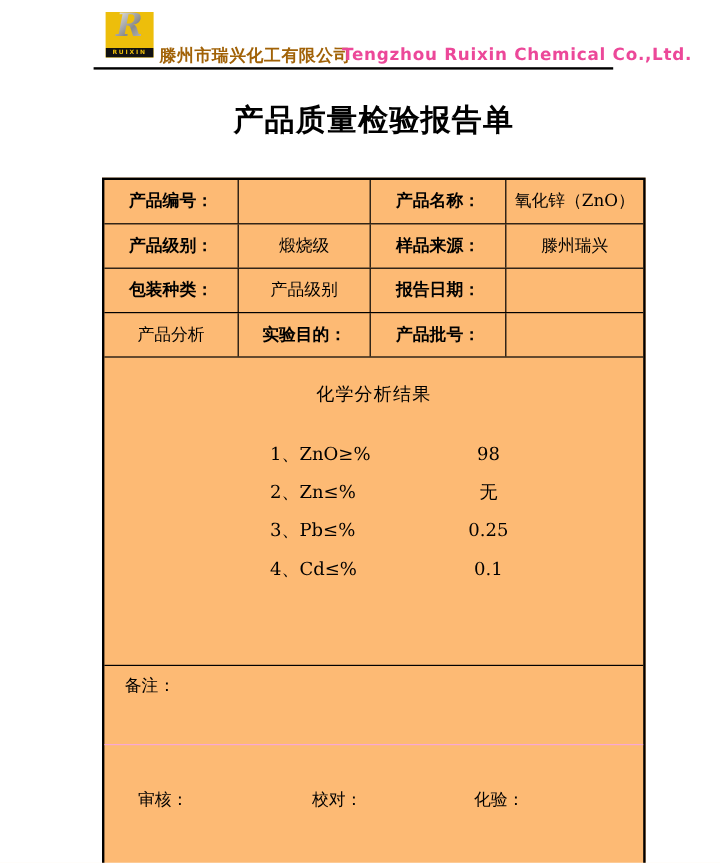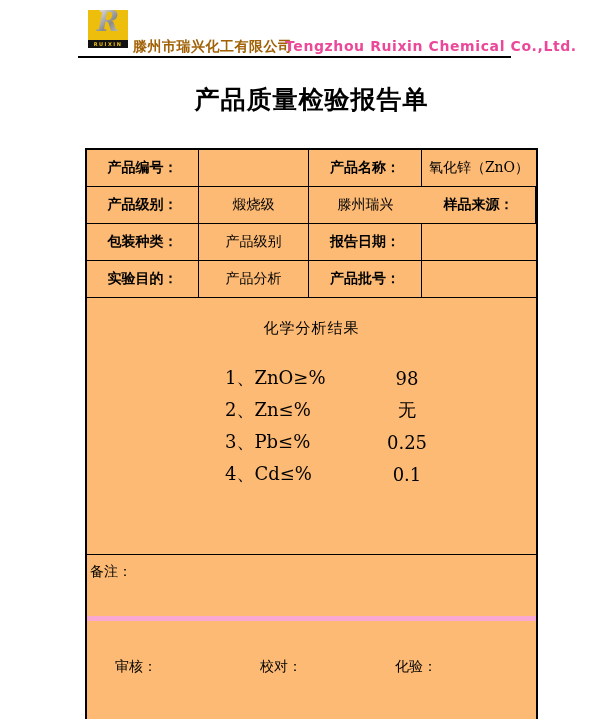--- a/index.html
+++ b/index.html
@@ -95,29 +95,29 @@
     font-size: 15px;
     font-family: Liberation Serif, serif;
     letter-spacing: 1px;
   }
   .analysis-items { margin-top: 24px; }
   .analysis-item {
     height: 32px;
     display: flex; align-items: center;
     padding-left: 138px;
     font-family: "DejaVu Serif", serif;
-    font-size: 18px;
+    font-size: 15px;
   }
   .analysis-item .item-label { width: 122px; white-space: nowrap; }
   .analysis-item .item-value { width: 120px; text-align: center; white-space: nowrap; }
 
   .remarks-cell {
     height: 66px;
-    border-bottom: 5px solid #f9a8d4;
-    padding: 8px 0 0 3px;
+    border-bottom: 1px solid #f9a8d4;
+    padding: 8px 0 0 17px;
     font-family: "DejaVu Serif", serif;
     font-size: 14px;
   }
 
   .signature-row {
     height: 91px;
     display: flex; align-items: center;
     padding-left: 8px;
     font-family: "DejaVu Serif", serif;
     font-size: 14px;
@@ -145,34 +145,34 @@
   <div class="info-row">
     <div class="cell label divider">产品编号：</div>
     <div class="cell value divider"></div>
     <div class="cell label divider">产品名称：</div>
     <div class="cell value">氧化锌（ZnO）</div>
   </div>
 
   <div class="info-row">
     <div class="cell label divider">产品级别：</div>
     <div class="cell value divider">煅烧级</div>
+    <div class="cell label divider">样品来源：</div>
     <div class="cell value">滕州瑞兴</div>
-    <div class="cell label divider">样品来源：</div>
   </div>
 
   <div class="info-row">
     <div class="cell label divider">包装种类：</div>
     <div class="cell value divider">产品级别</div>
     <div class="cell label divider">报告日期：</div>
     <div class="cell value"></div>
   </div>
 
   <div class="info-row">
+    <div class="cell value divider">产品分析</div>
     <div class="cell label divider">实验目的：</div>
-    <div class="cell value divider">产品分析</div>
     <div class="cell label divider">产品批号：</div>
     <div class="cell value"></div>
   </div>
 
   <div class="analysis-cell">
     <div class="analysis-heading">化学分析结果</div>
     <div class="analysis-items">
       <div class="analysis-item">
         <span class="item-label">1、ZnO≥%</span>
         <span class="item-value">98</span>

